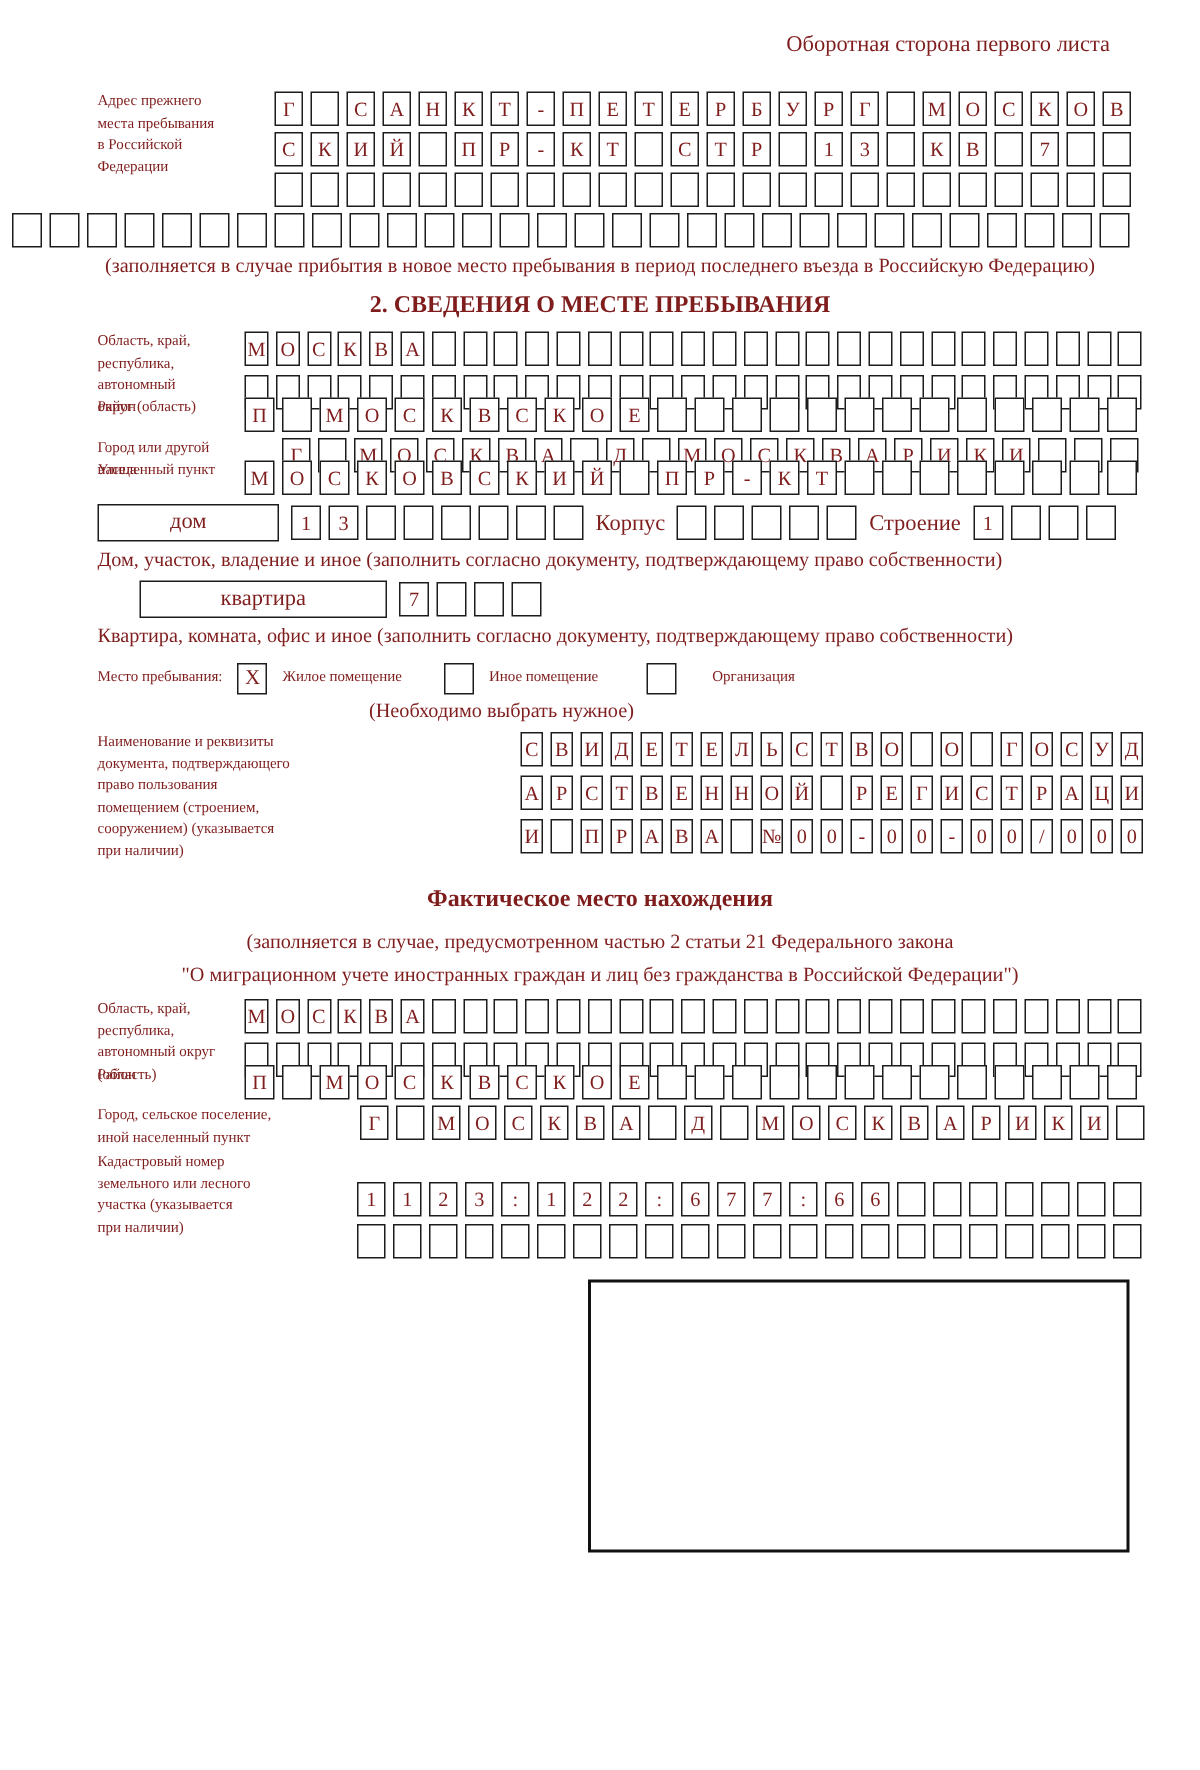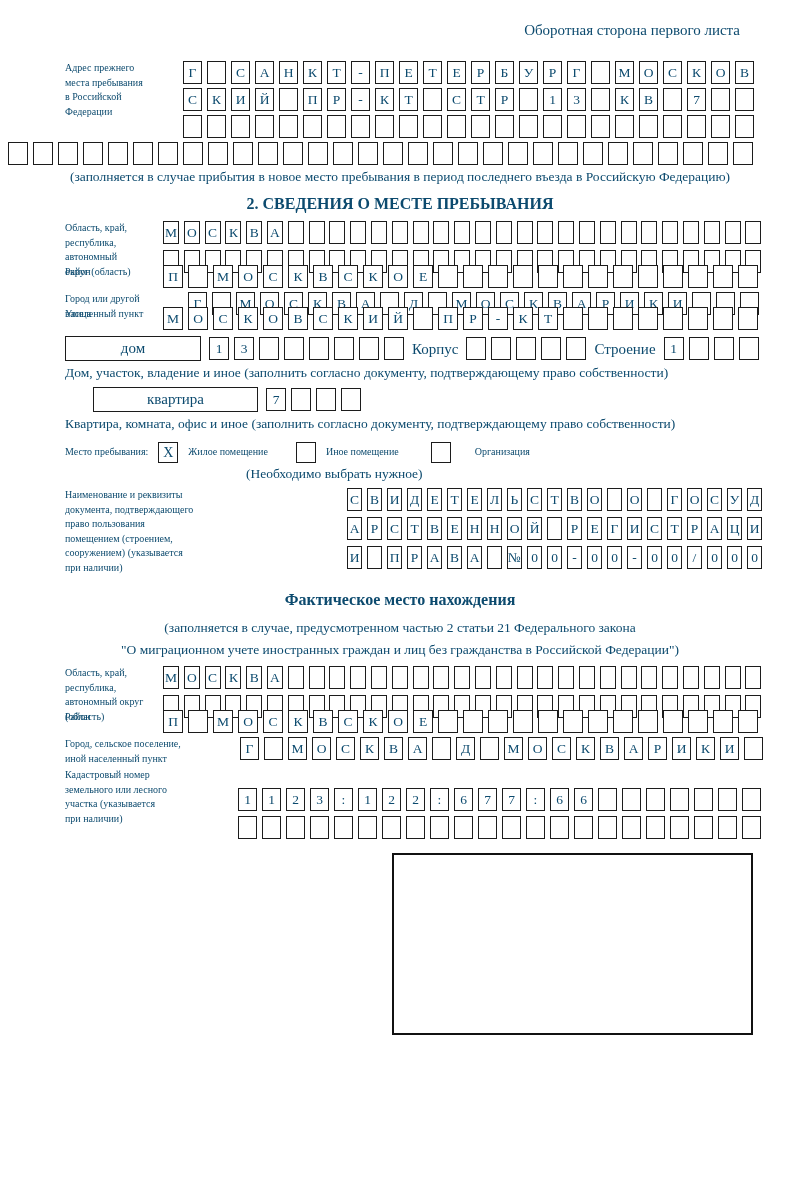--- a/index.html
+++ b/index.html
@@ -1,18 +1,18 @@
 <!DOCTYPE html>
 <html><head>
 <meta charset="utf-8">
 <style>
   html,body{margin:0;padding:0;background:#fff;}
   .page{
     position:relative; width:800px; height:1180px; box-sizing:border-box;
-    padding:8px; background:#fff; color:#0c4a6e;
+    padding:8px; background:#fff; color:#7f1d1d;
     font-family:"Liberation Serif","DejaVu Serif",serif; overflow:hidden;
   }
   .header-note{ text-align:right; font-size:15px; margin:14px 52px 0 0; }
   .label{ font-size:10px; line-height:1.45; white-space:pre-line; }
   .caption{ font-size:13.5px; }
   .center{ text-align:center; }
   .section-title{ text-align:center; font-weight:bold; font-size:16px; margin:10px 0 8px 0; }
   .block{ display:flex; align-items:flex-start; }
   .rows{ display:flex; flex-direction:column; gap:4px; }
   .cell-row{ display:flex; gap:5px; }
@@ -326,21 +326,21 @@
         <span class="char-cell"></span>
         <span class="char-cell"></span>
         <span class="char-cell"></span>
         <span class="char-cell"></span>
         <span class="char-cell"></span>
         <span class="char-cell"></span>
       </div>
   </div>
 
   <div class="block mt6" style="align-items:center; margin-left:57px;">
-    <div class="wide-box" style="width:136px;">дом</div>
+    <div class="wide-box" style="width:121px;">дом</div>
     <div class="cell-row" style="margin-left:8px;">
         <span class="char-cell">1</span>
         <span class="char-cell">3</span>
         <span class="char-cell"></span>
         <span class="char-cell"></span>
         <span class="char-cell"></span>
         <span class="char-cell"></span>
         <span class="char-cell"></span>
         <span class="char-cell"></span>
       </div>

